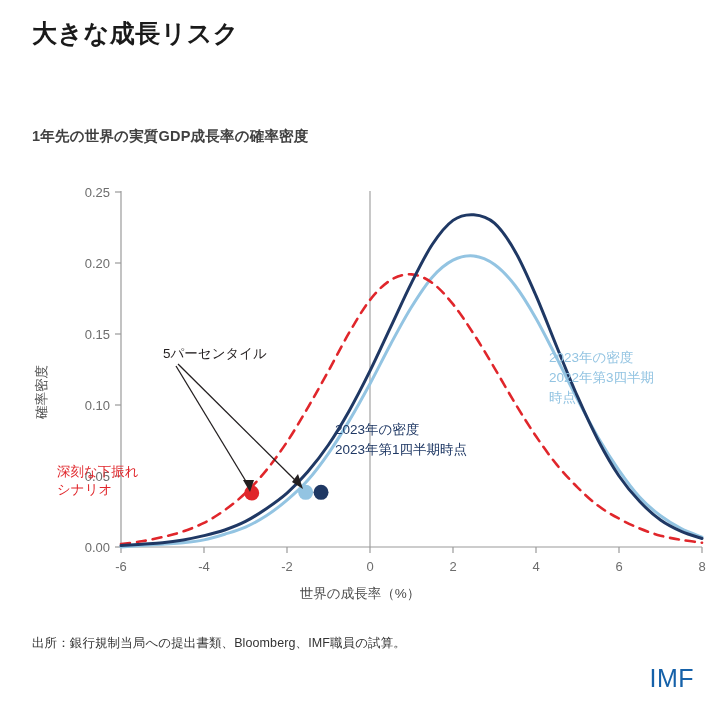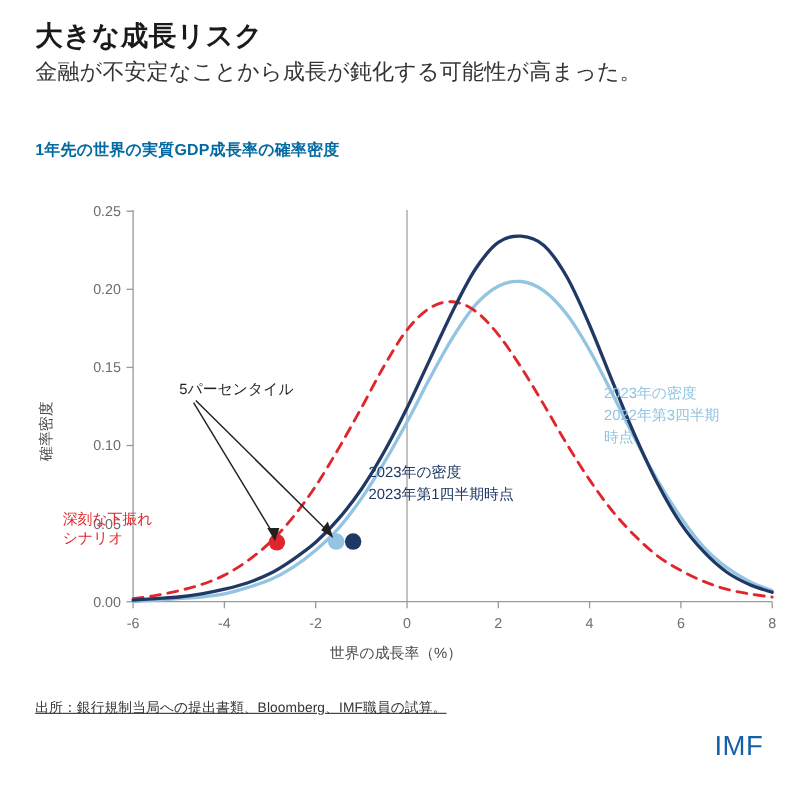--- a/index.html
+++ b/index.html
@@ -15,21 +15,21 @@
     margin:0;font-size:25px;font-weight:bold;letter-spacing:.5px;
     color:#1a1a1a;line-height:1.25;
   }
   .hdr h2{
     margin:4px 0 0 0;font-size:20px;font-weight:normal;
     color:#333333;line-height:1.3;letter-spacing:.2px;
   }
 
   .chart-title{
     position:absolute;left:32px;top:127px;
-    font-size:14.5px;font-weight:bold;color:#0369a1;letter-spacing:.2px;
+    font-size:14.5px;font-weight:bold;color:#404040;letter-spacing:.2px;
   }
 
   .plot-wrap{position:absolute;left:0;top:160px;width:720px;height:460px;}
   svg.chart{display:block;}
 
   .tick-label{
     font-family:"Liberation Sans","DejaVu Sans",sans-serif;
     font-size:13px;fill:#6d6d6d;
   }
   .axis-title{
@@ -48,36 +48,35 @@
     font-family:"Liberation Sans","DejaVu Sans",sans-serif;
     font-size:13.5px;fill:#e0262b;
   }
   .ann-black{
     font-family:"Liberation Sans","DejaVu Sans",sans-serif;
     font-size:13.5px;fill:#231f20;
   }
 
   .foot{position:absolute;left:32px;top:634px;width:620px;}
   .foot div{
-    font-size:12.5px;color:#333333;line-height:1.55;letter-spacing:.1px;text-decoration:underline;
+    font-size:12.5px;color:#333333;line-height:1.55;letter-spacing:.1px;
   }
   .imf-logo{
     position:absolute;right:26px;top:664px;
     font-size:25px;font-weight:normal;color:#1561a9;letter-spacing:.5px;
     font-family:"Liberation Sans","DejaVu Sans",sans-serif;
   }
 </style>
 </head>
 <body>
 
 <div class="page">
 
   <div class="hdr">
     <h1>大きな成長リスク</h1>
-    <h2>金融が不安定なことから成長が鈍化する可能性が高まった。</h2>
   </div>
 
   <div class="chart-title">1年先の世界の実質GDP成長率の確率密度</div>
 
   <div class="plot-wrap">
     <svg class="chart" id="chart-svg" width="720" height="460" viewBox="0 0 720 460">
       <g id="gridlines">
           <line x1="121" y1="31" x2="121" y2="387" stroke="#9a9a9a" stroke-width="1.2"></line>
           <line x1="121" y1="387" x2="702" y2="387" stroke="#9a9a9a" stroke-width="1.2"></line>
           <line x1="370" y1="31" x2="370" y2="387" stroke="#9a9a9a" stroke-width="1.1"></line>

